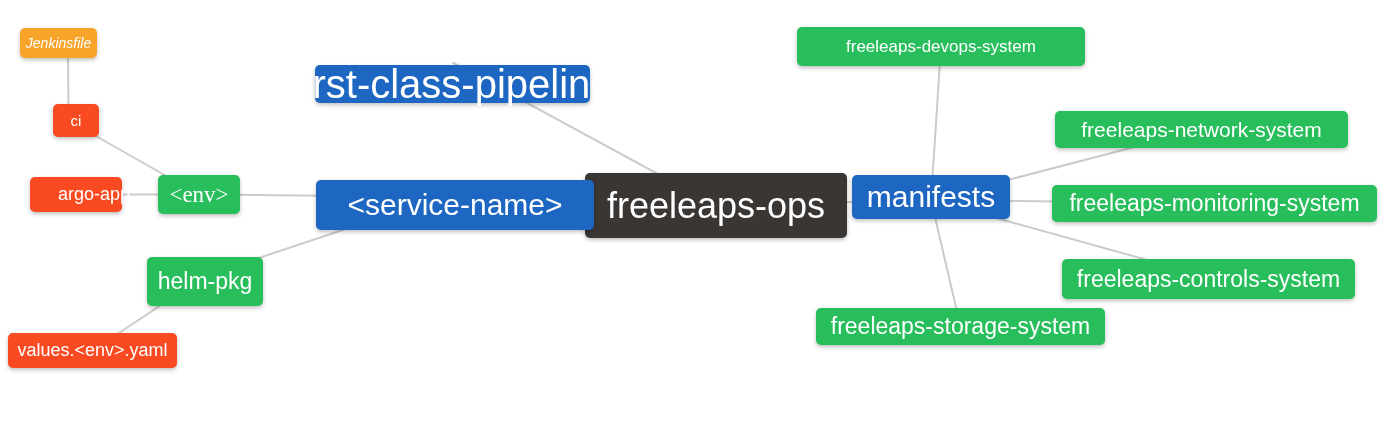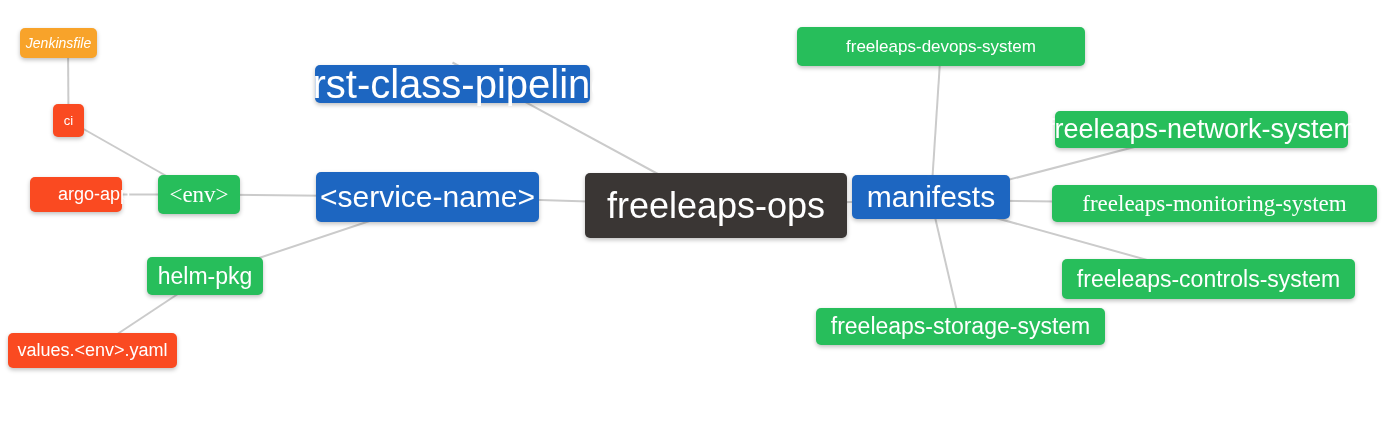--- a/index.html
+++ b/index.html
@@ -40,31 +40,31 @@
   }
   
   .c-root   { background: #3a3634; }
   .c-blue   { background: #1d66c1; }
   .c-green  { background: #27be5b; }
   .c-red    { background: #fa4a21; }
   .c-orange { background: #f8a32a; }
   
   .n-ops        { left: 585px;  top: 173px; width: 262px; height: 65px; font-size: 36px; border-radius: 5px; }
   .n-pipeline   { left: 315px;  top: 37px;  width: 275px; height: 38px; font-size: 40px; margin-top: 28px; }
-  .n-service    { left: 316px;  top: 172px; width: 223px; height: 50px; font-size: 30px; }
+  .n-service    { left: 316px;  top: 180px; width: 278px; height: 50px; font-size: 30px; }
   .n-manifests  { left: 852px;  top: 175px; width: 158px; height: 44px; font-size: 30px; }
   .n-env        { left: 158px;  top: 175px; width: 82px;  height: 39px; font-size: 23px; font-family: Liberation Serif, serif; }
-  .n-helm       { left: 147px;  top: 257px; width: 116px; height: 38px; font-size: 23px; }
-  .n-ci         { left: 53px;   top: 104px; width: 31px;  height: 33px; font-size: 13px; }
+  .n-helm       { left: 147px;  top: 257px; width: 116px; height: 49px; font-size: 23px; }
+  .n-ci         { left: 53px;   top: 104px; width: 46px;  height: 33px; font-size: 15px; }
   .n-argo       { left: 30px;   top: 177px; width: 92px;  height: 35px; font-size: 18px; padding-left: 36px; }
   .n-jenkins    { left: 20px;   top: 28px;  width: 77px;  height: 30px; font-size: 14px; font-style: italic; }
   .n-values     { left: 8px;    top: 333px; width: 169px; height: 35px; font-size: 18px; }
   .n-devops     { left: 797px;  top: 27px;  width: 288px; height: 39px; font-size: 17px; }
-  .n-network    { left: 1055px; top: 111px; width: 293px; height: 37px; font-size: 27px; }
-  .n-monitoring { left: 1052px; top: 185px; width: 325px; height: 37px; font-size: 23px; font-family: Liberation Serif, serif; }
+  .n-network    { left: 1055px; top: 111px; width: 293px; height: 37px; font-size: 21px; }
+  .n-monitoring { left: 1052px; top: 185px; width: 325px; height: 37px; font-size: 23px; }
   .n-controls   { left: 1062px; top: 259px; width: 293px; height: 40px; font-size: 23px; }
   .n-storage    { left: 816px;  top: 308px; width: 289px; height: 37px; font-size: 23px; }
 </style>
 </head>
 <body>
 
 <div class="canvas">
 
   <svg class="edges" viewBox="0 0 1390 421" xmlns="http://www.w3.org/2000/svg">
     <line x1="716" y1="205.5" x2="452.5" y2="62.5"></line>

